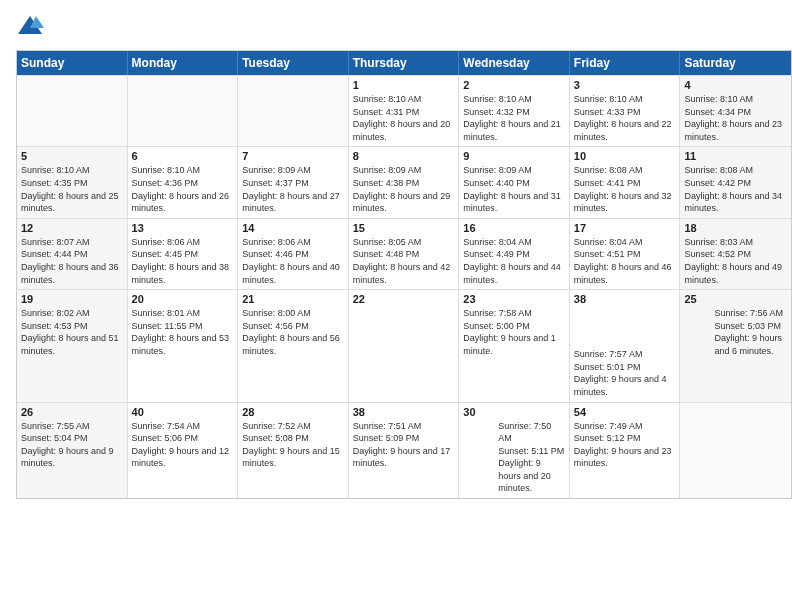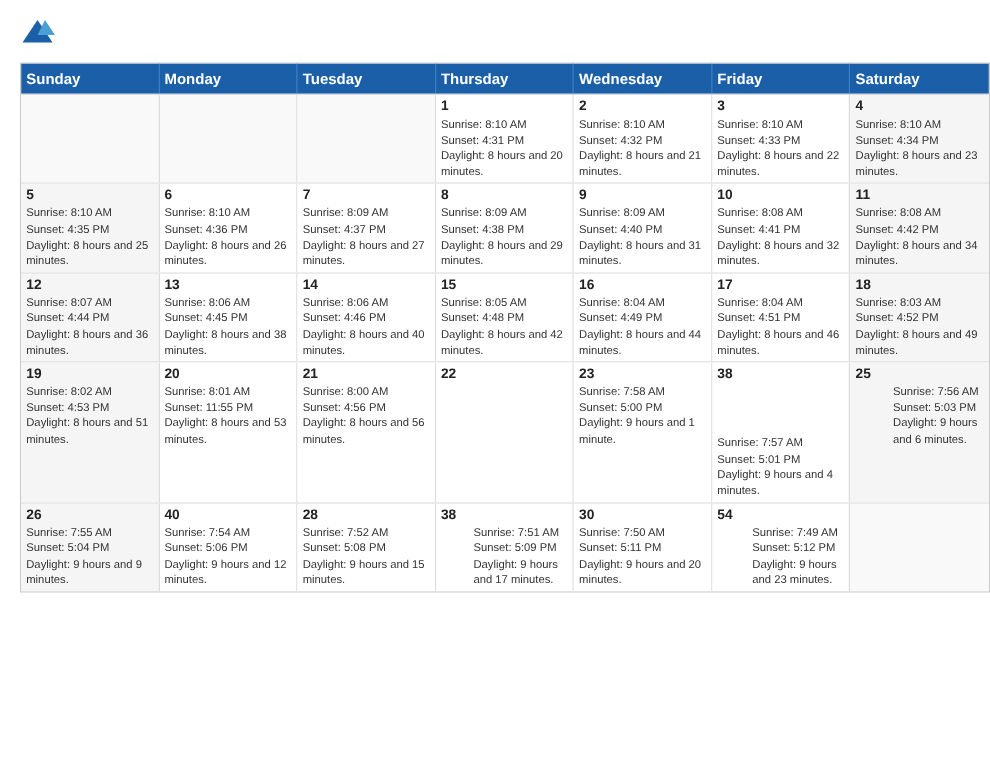--- a/index.html
+++ b/index.html
@@ -320,33 +320,33 @@
 Daylight: 9 hours and 12 minutes.</div>
           </div>
           <div class="cal-cell">
             <div class="day-num">28</div>
             <div class="cell-info" style="white-space: pre-line;">Sunrise: 7:52 AM
 Sunset: 5:08 PM
 Daylight: 9 hours and 15 minutes.</div>
           </div>
           <div class="cal-cell">
             <div class="day-num">38</div>
-            <div class="cell-info" style="white-space: pre-line; margin-left: 26px;">Sunrise: 7:51 AM
+            <div class="cell-info" style="white-space: pre-line;">Sunrise: 7:51 AM
 Sunset: 5:09 PM
 Daylight: 9 hours and 17 minutes.</div>
           </div>
           <div class="cal-cell">
             <div class="day-num">30</div>
-            <div class="cell-info" style="white-space: pre-line;">Sunrise: 7:50 AM
+            <div class="cell-info" style="white-space: pre-line; margin-left: 35px;">Sunrise: 7:50 AM
 Sunset: 5:11 PM
 Daylight: 9 hours and 20 minutes.</div>
           </div>
           <div class="cal-cell">
             <div class="day-num">54</div>
-            <div class="cell-info" style="white-space: pre-line; margin-left: 28px;">Sunrise: 7:49 AM
+            <div class="cell-info" style="white-space: pre-line;">Sunrise: 7:49 AM
 Sunset: 5:12 PM
 Daylight: 9 hours and 23 minutes.</div>
           </div>
           <div class="cal-cell empty"></div>
         </div>
       </div>
   </div>
 </div>
 
 </body></html>

